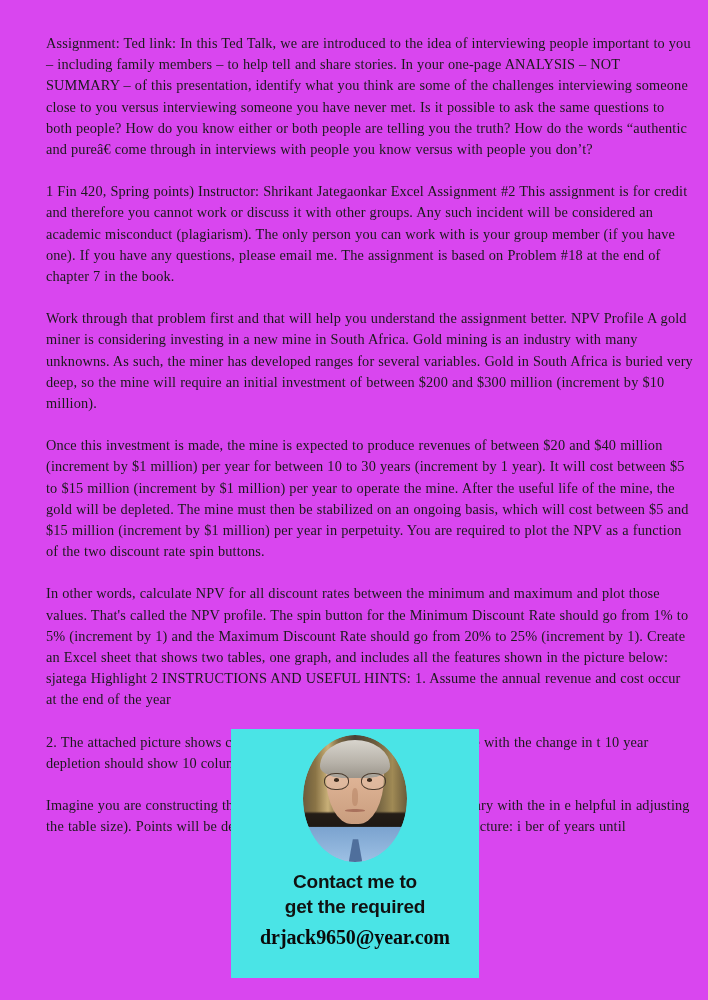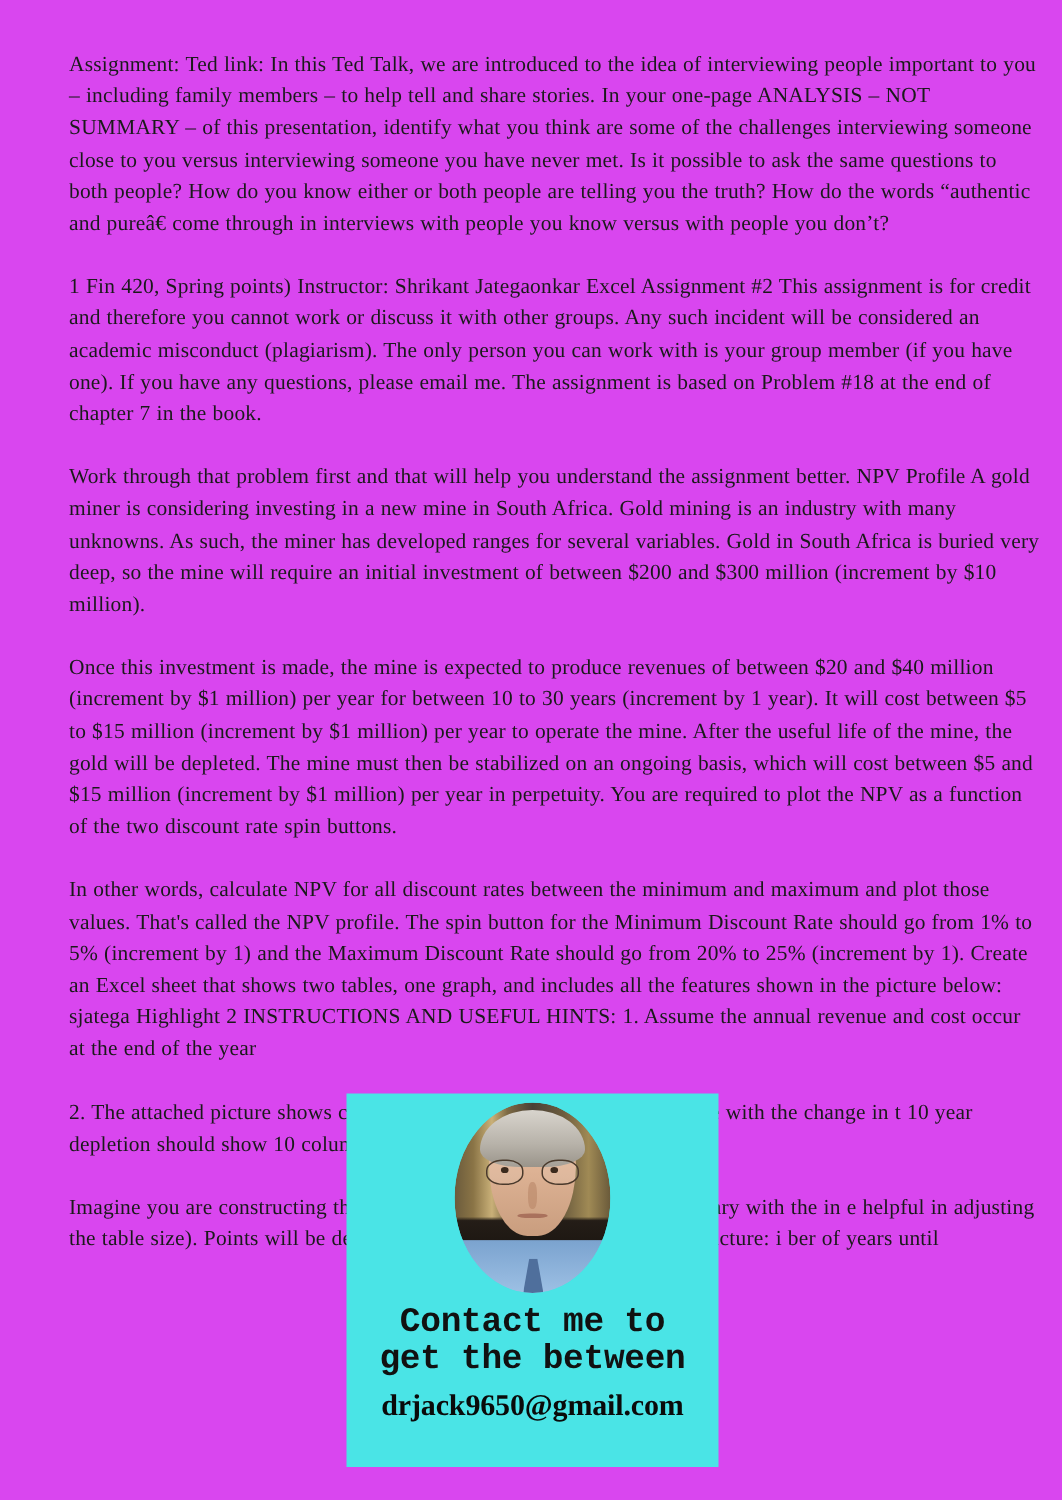--- a/index.html
+++ b/index.html
@@ -150,23 +150,23 @@
     position: absolute;
     left: 44%;
     bottom: 0;
     width: 13%;
     height: 18%;
     background: #4f6f9c;
     clip-path: polygon(30% 0, 70% 0, 100% 100%, 0 100%);
   }
 
   .promo-line {
-    font-family: Liberation Mono, monospace;
+    font-family: Liberation Sans, sans-serif;
     font-weight: bold;
-    font-size: 23px;
+    font-size: 19px;
     line-height: 25px;
     color: #111111;
     text-align: center;
     width: 100%;
     letter-spacing: -0.2px;
   }
   .promo-line.first { margin-top: 7px; }
   #promo-email {
     font-family: "Liberation Serif", "DejaVu Serif", serif;
     font-weight: bold;
@@ -201,17 +201,17 @@
         <div class="avatar-hair"></div>
         <div class="avatar-glasses"></div>
         <div class="avatar-eye left"></div>
         <div class="avatar-eye right"></div>
         <div class="avatar-nose"></div>
         <div class="avatar-mouth"></div>
         <div class="avatar-tie"></div>
       </div>
     </div>
     <div class="promo-line first">Contact me to</div>
-    <div class="promo-line">get the between</div>
-    <div id="promo-email">drjack9650@gmail.com</div>
+    <div class="promo-line">get the required</div>
+    <div id="promo-email">drjack9650@year.com</div>
   </div>
 
 </div>
 
 </body></html>

